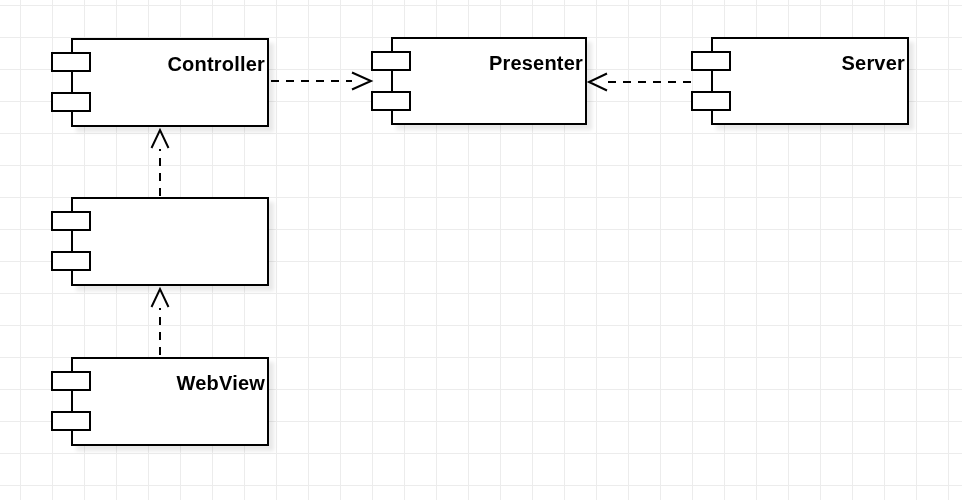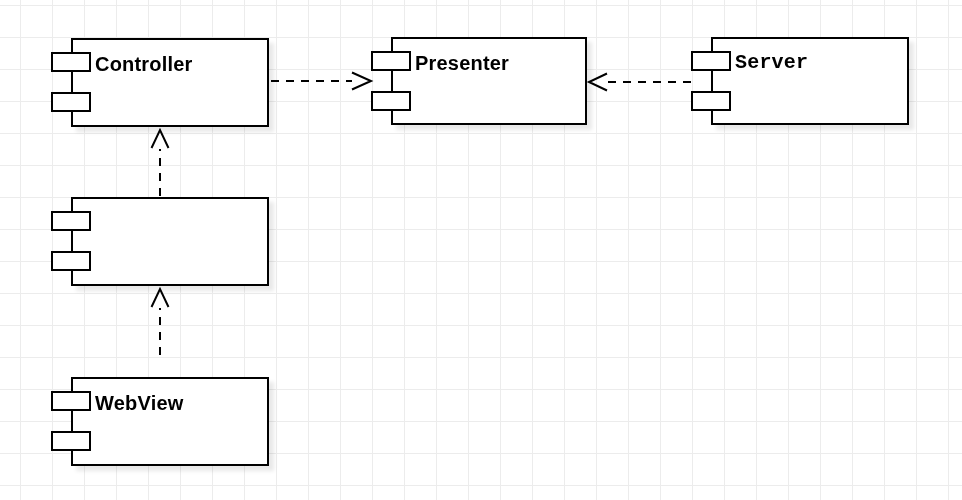--- a/index.html
+++ b/index.html
@@ -38,21 +38,21 @@
   }
   .component .tab.t1 { top: 12px; }
   .component .tab.t2 { top: 52px; }
   .component-label {
     position: absolute;
     left: 22px;
     right: 2px;
     top: 10px;
     height: 28px;
     line-height: 28px;
-    text-align: left;
+    text-align: right;
     font-size: 20px;
     font-weight: bold;
     color: #000000;
     letter-spacing: 0.2px;
     white-space: nowrap;
   }
   svg.connectors {
     position: absolute;
     left: 0;
     top: 0;
@@ -65,23 +65,23 @@
     fill: none;
   }
   .head {
     stroke: #000000;
     stroke-width: 2;
     fill: none;
   }
   
   #comp-controller { left: 71px;  top: 38px;  width: 198px; height: 89px; }
   #comp-interactor { left: 391px; top: 37px;  width: 196px; height: 88px; }
-  #comp-server     { left: 711px; top: 37px;  width: 198px; height: 88px; font-family: Liberation Mono, monospace; }
+  #comp-server     { left: 711px; top: 37px;  width: 198px; height: 88px; }
   #comp-presenter  { left: 71px;  top: 197px; width: 198px; height: 89px; }
-  #comp-webview    { left: 71px;  top: 377px; width: 198px; height: 89px; }
+  #comp-webview    { left: 71px;  top: 357px; width: 198px; height: 89px; }
 </style>
 </head>
 <body>
 
 <div class="canvas">
 
   <div class="component" id="comp-controller">
     <div class="tab t1"></div>
     <div class="tab t2"></div>
     <div class="component-label">Controller</div>

